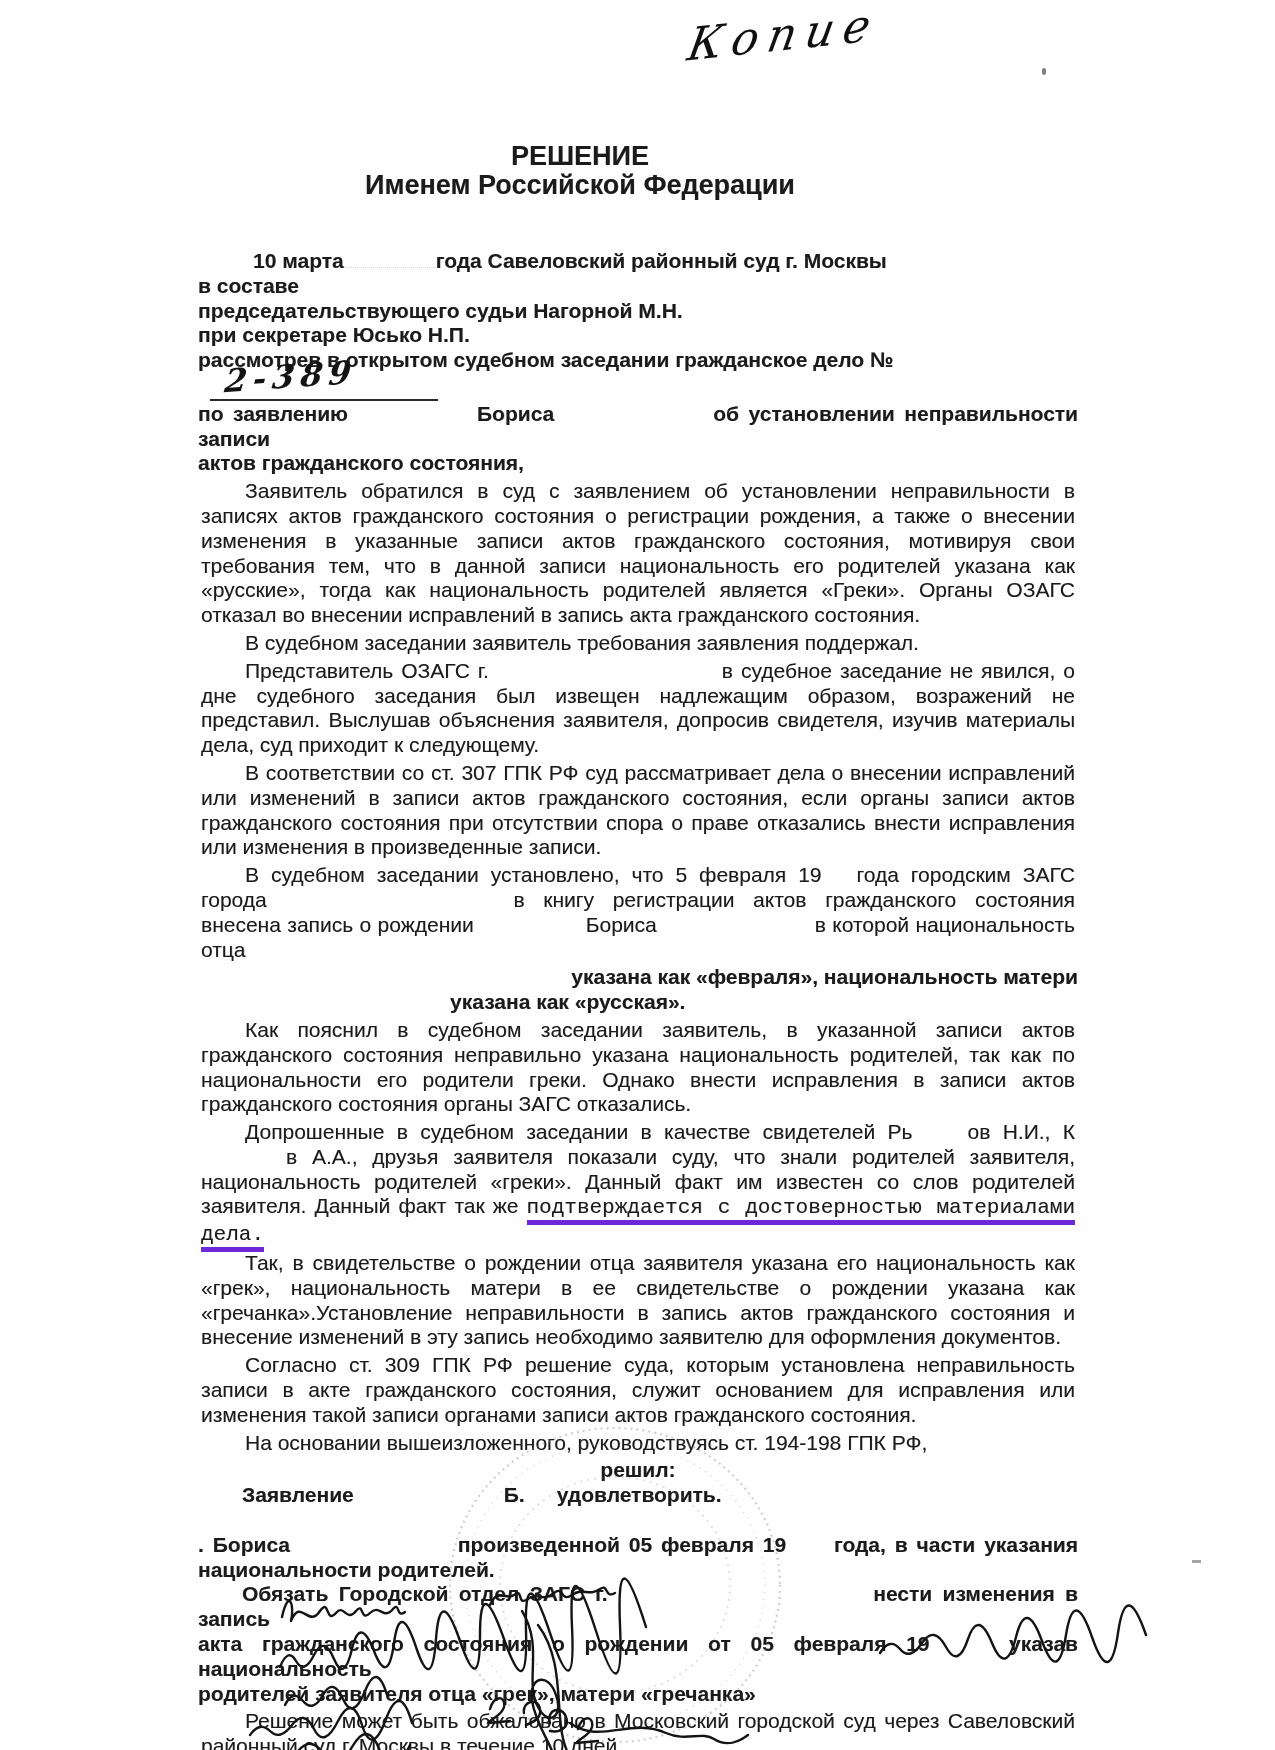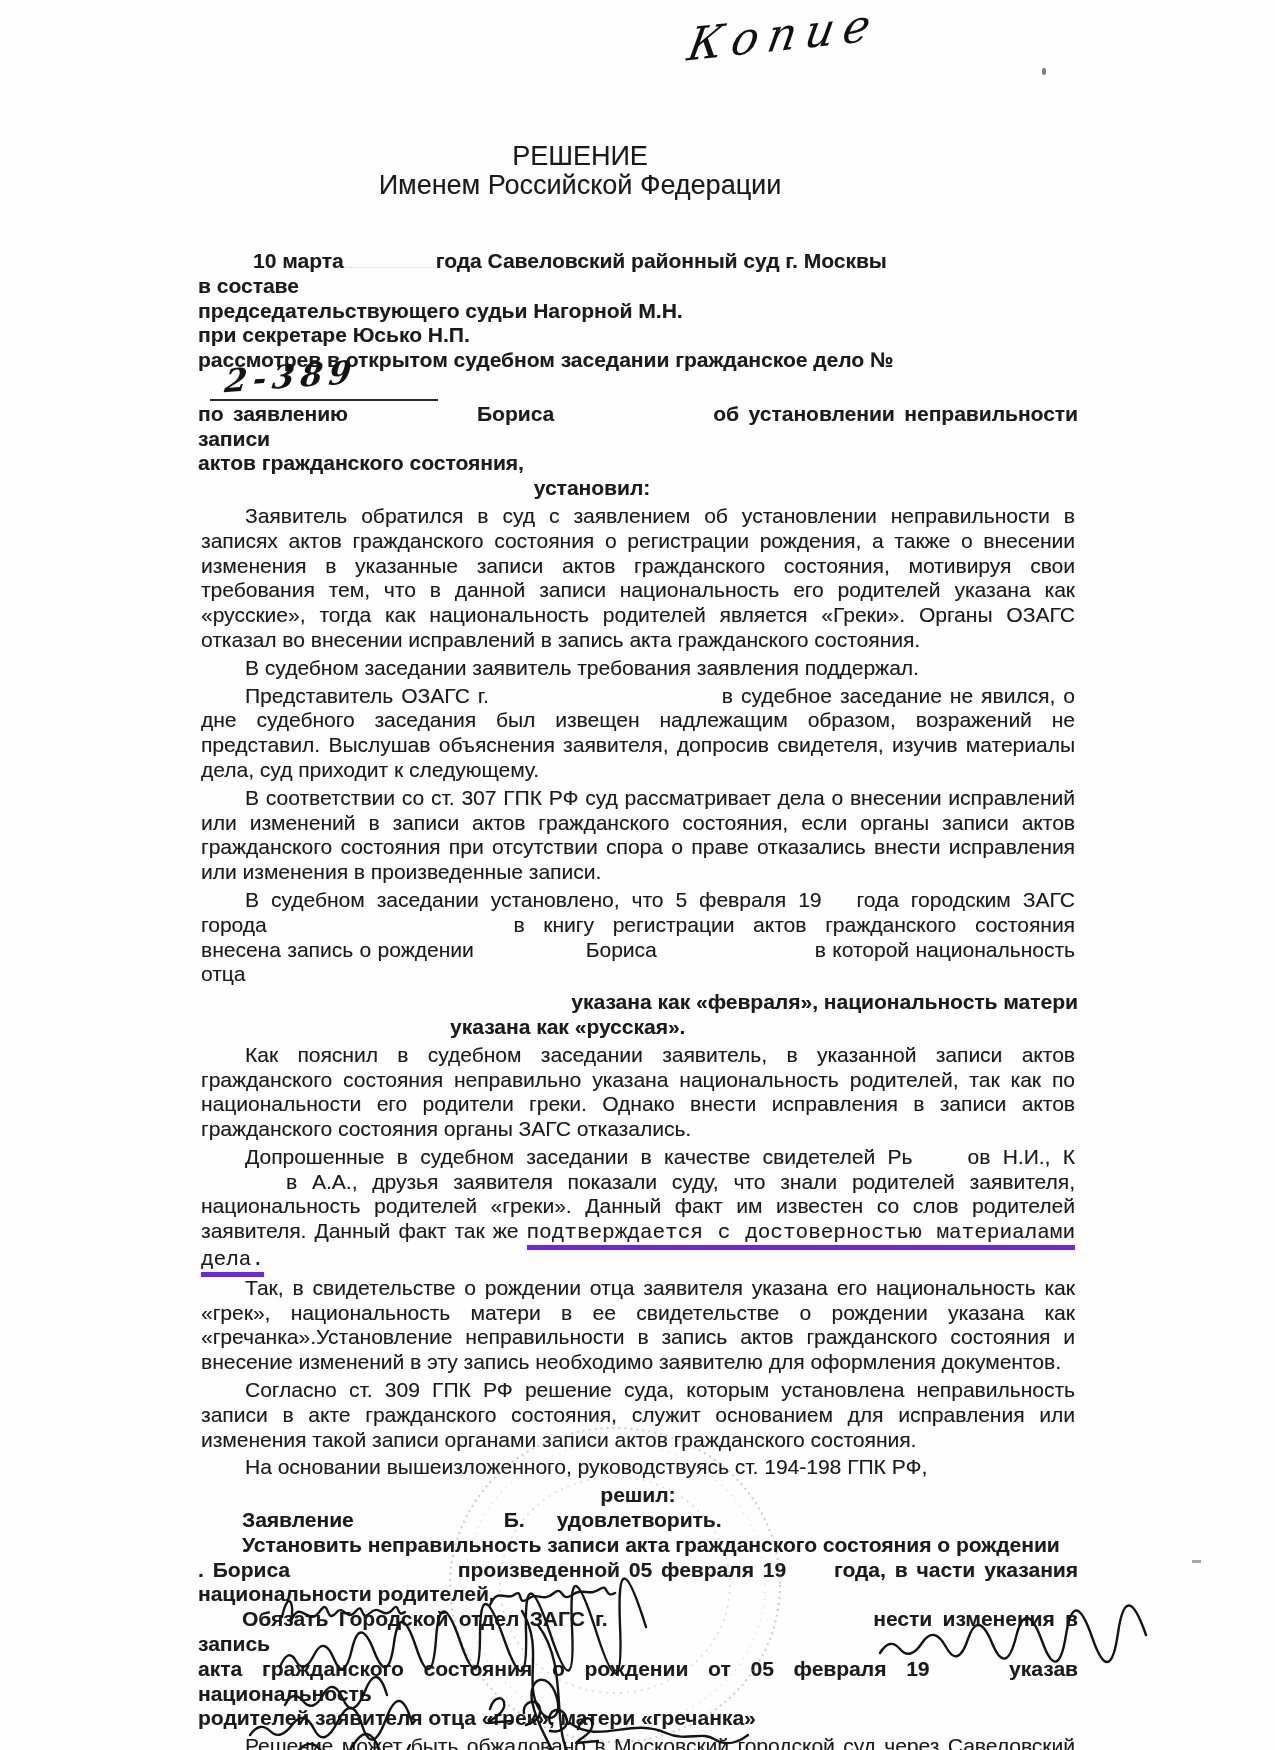--- a/index.html
+++ b/index.html
@@ -4,21 +4,21 @@
 <style>
   html,body { margin:0; padding:0; background:#ffffff; }
   .page {
     position:relative; width:1275px; height:1750px;
     background:#fefefe; overflow:hidden;
     font-family:"Liberation Sans", sans-serif;
     color:#1b1b1b;
     text-shadow:0.3px 0.3px 0 rgba(25,25,25,0.35);
   }
   .content { position:absolute; left:198px; top:142px; width:880px; font-size:21px; line-height:24.8px; }
-  .doc-title { text-align:center; font-weight:normal; font-size:27px; line-height:29px; transform:translateX(-58px); }
+  .doc-title { text-align:center; font-weight:bold; font-size:27px; line-height:29px; transform:translateX(-58px); }
   .intro { margin-top:49px; }
   .line { margin:0;font-weight:bold; }
   .jline { text-align:justify; text-align-last:justify; }
   .para { margin:3px; text-indent:44px; text-align:justify; }
   .center-heading { text-align:center; font-weight:bold; margin:0; }
   .heading-ust { transform:translateX(-46px); }
   .gap { display:inline-block; height:2px; vertical-align:baseline; }
   .gap-faint { border-bottom:1px dotted rgba(0,0,0,0.15); }
   .hw-top-note {
     position:absolute; left:688px; top:8px;
@@ -61,21 +61,20 @@
     <div class="intro">
       <div class="line"><span class="gap" style="width:55px"></span><span>10 марта</span><span class="gap gap-faint" style="width:92px"></span><span>года Савеловский районный суд г. Москвы</span></div>
       <div class="line">в составе</div>
       <div class="line">председательствующего судьи Нагорной М.Н.</div>
       <div class="line">при секретаре Юсько Н.П.</div>
       <div class="line"><span>рассмотрев в открытом судебном заседании гражданское дело №</span><span class="hw-underline"><span class="hw-casenum">2-389</span></span></div>
       <div class="line jline"><span>по заявлению</span> <span class="gap" style="width:110px"></span> <span>Бориса</span> <span class="gap" style="width:140px"></span> <span>об установлении неправильности записи</span></div>
       <div class="line">актов гражданского состояния,</div>
     </div>
 
-    <div class="center-heading heading-ust">установил:</div>
 
     <p class="para">Заявитель обратился в суд с заявлением об установлении неправильности в записях актов гражданского состояния о регистрации рождения, а также о внесении изменения в указанные записи актов гражданского состояния, мотивируя свои требования тем, что в данной записи национальность его родителей указана как «русские», тогда как национальность родителей является «Греки». Органы ОЗАГС отказал во внесении исправлений в запись акта гражданского состояния.</p>
     <p class="para">В судебном заседании заявитель требования заявления поддержал.</p>
     <p class="para"><span>Представитель ОЗАГС г.</span><span class="gap" style="width:225px"></span> <span>в судебное заседание не явился, о дне судебного заседания был извещен надлежащим образом, возражений не представил. Выслушав объяснения заявителя, допросив свидетеля, изучив материалы дела, суд приходит к следующему.</span></p>
     <p class="para">В соответствии со ст. 307 ГПК РФ суд рассматривает дела о внесении исправлений или изменений в записи актов гражданского состояния, если органы записи актов гражданского состояния при отсутствии спора о праве отказались внести исправления или изменения в произведенные записи.</p>
 
     <p class="para"><span>В судебном заседании установлено, что 5 февраля 19</span><span class="gap" style="width:35px"></span><span>года городским ЗАГС города</span><span class="gap" style="width:228px"></span> <span>в книгу регистрации актов гражданского состояния внесена запись о рождении</span><span class="gap" style="width:112px"></span><span>Бориса</span><span class="gap" style="width:158px"></span><span>в которой национальность отца</span></p>
     <div class="line" style="text-align:right">указана как «февраля», национальность матери</div>
     <div class="line" style="padding-left:252px">указана как «русская».</div>
 
@@ -84,21 +83,21 @@
     <p class="para"><span>Допрошенные в судебном заседании в качестве свидетелей Рь</span><span class="gap" style="width:55px"></span><span>ов Н.И.,</span> <span>К</span><span class="gap" style="width:85px"></span><span>в А.А., друзья заявителя показали суду, что знали родителей заявителя, национальность родителей «греки». Данный факт им известен со слов родителей заявителя. Данный факт так же</span> <span class="red-ul">подтверждается с достоверностью материалами дела.</span></p>
 
     <p class="para">Так, в свидетельстве о рождении отца заявителя указана его национальность как «грек», национальность матери в ее свидетельстве о рождении указана как «гречанка».Установление неправильности в запись актов гражданского состояния и внесение изменений в эту запись необходимо заявителю для оформления документов.</p>
     <p class="para">Согласно ст. 309 ГПК РФ решение суда, которым установлена неправильность записи в акте гражданского состояния, служит основанием для исправления или изменения такой записи органами записи актов гражданского состояния.</p>
     <p class="para">На основании вышеизложенного, руководствуясь ст. 194-198 ГПК РФ,</p>
 
     <div class="center-heading">решил:</div>
 
     <div class="line"><span class="gap" style="width:44px"></span><span>Заявление</span><span class="gap" style="width:150px"></span><span>Б.</span><span class="gap" style="width:32px"></span><span>удовлетворить.</span></div>
 
-    <div class="line"><span class="gap" style="width:44px"></span><span>Установить неправильность записи акта гражданского состояния о рождении</span></div>
+    <div class="line"><span class="gap" style="width:44px"></span></div>
     <div class="line jline"><span>. Бориса</span> <span class="gap" style="width:150px"></span> <span>произведенной 05 февраля 19</span> <span class="gap" style="width:30px"></span> <span>года, в части указания</span></div>
     <div class="line">национальности родителей.</div>
 
     <div class="line jline"><span class="gap" style="width:44px"></span><span>Обязать Городской отдел ЗАГС г.</span> <span class="gap" style="width:245px"></span> <span>нести изменения в запись</span></div>
     <div class="line jline"><span>акта гражданского состояния о рождении от 05 февраля 19</span> <span class="gap" style="width:40px"></span> <span>указав национальность</span></div>
     <div class="line">родителей заявителя  отца «грек», матери «гречанка»</div>
 
     <p class="para">Решение может быть обжаловано в Московский городской суд через Савеловский районный суд г. Москвы в течение 10 дней.</p>
     <div class="line">Судья</div>
 

